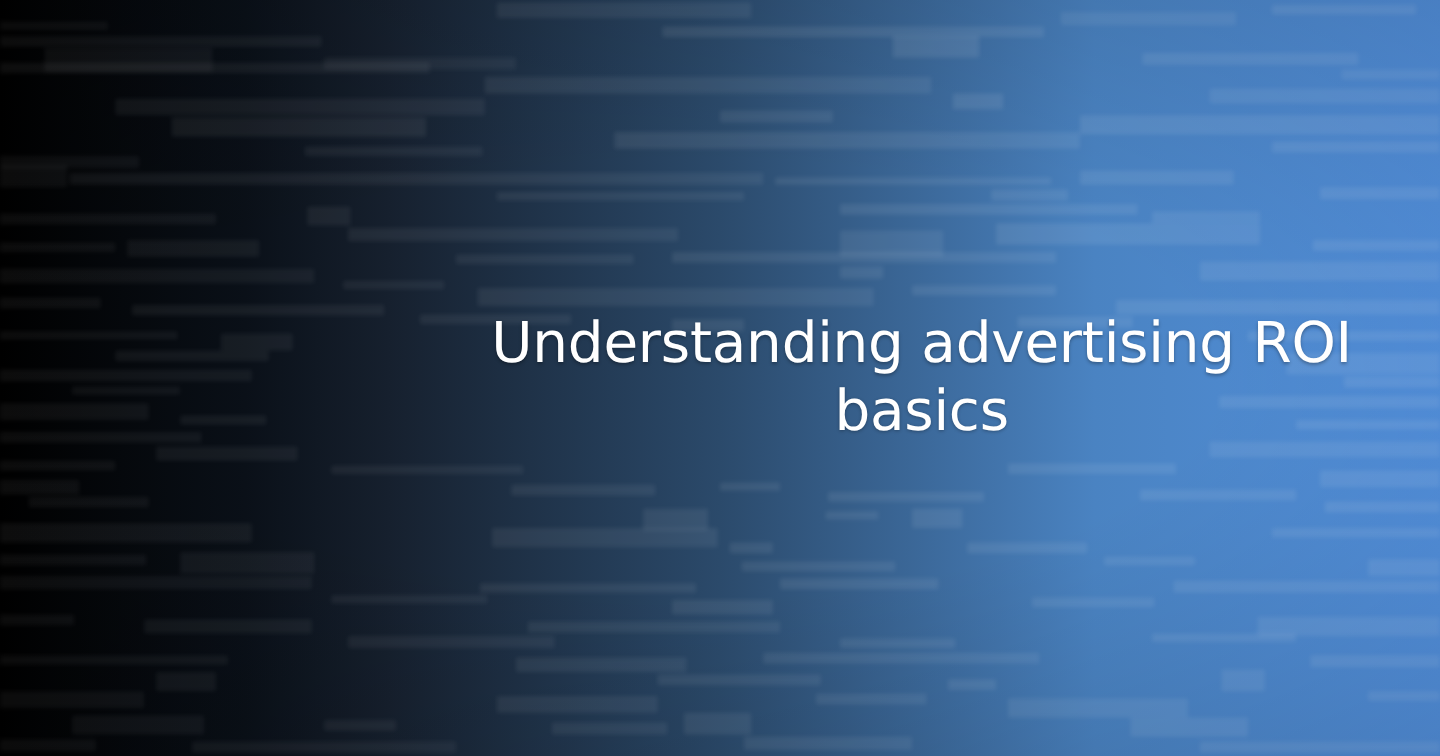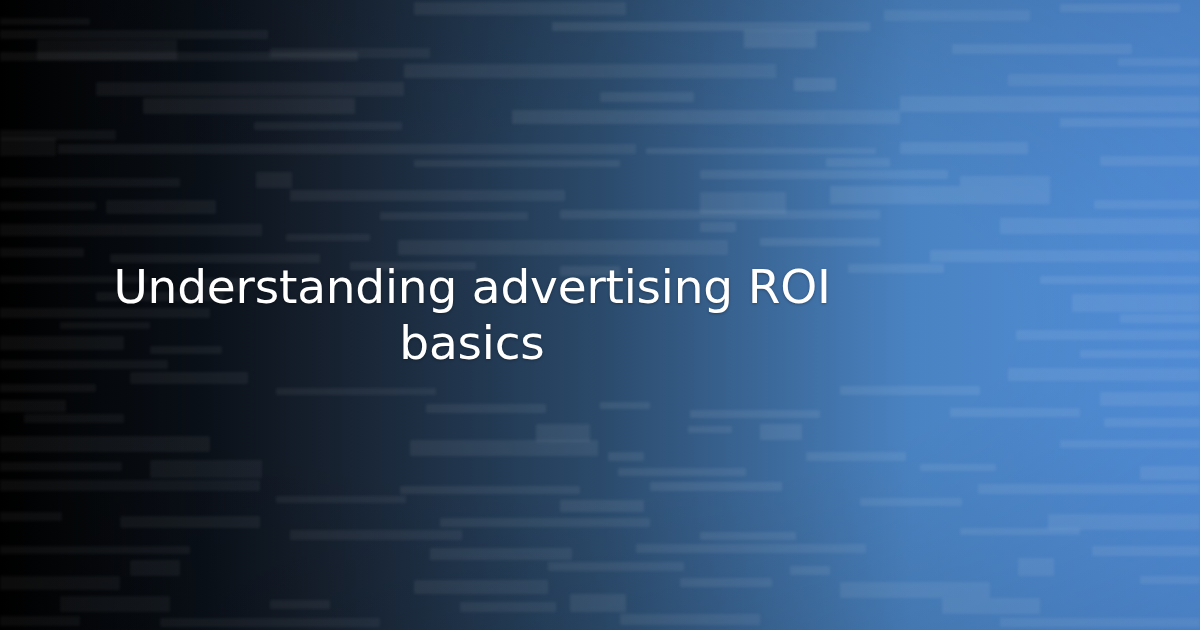--- a/index.html
+++ b/index.html
@@ -69,22 +69,22 @@
 
   
   .title-wrap {
     position: absolute;
     left: 0;
     right: 0;
     top: 0;
     bottom: 0;
     display: flex;
     align-items: center;
-    justify-content: flex-start;
-    padding: 0 92px;
+    justify-content: flex-end;
+    padding: 0 52px;
     box-sizing: border-box;
   }
   .title {
     width: 760px;
     margin: 0;
     text-align: center;
     color: #ffffff;
     font-family: "DejaVu Sans", "Liberation Sans", sans-serif;
     font-size: 47px;
     line-height: 56px;

